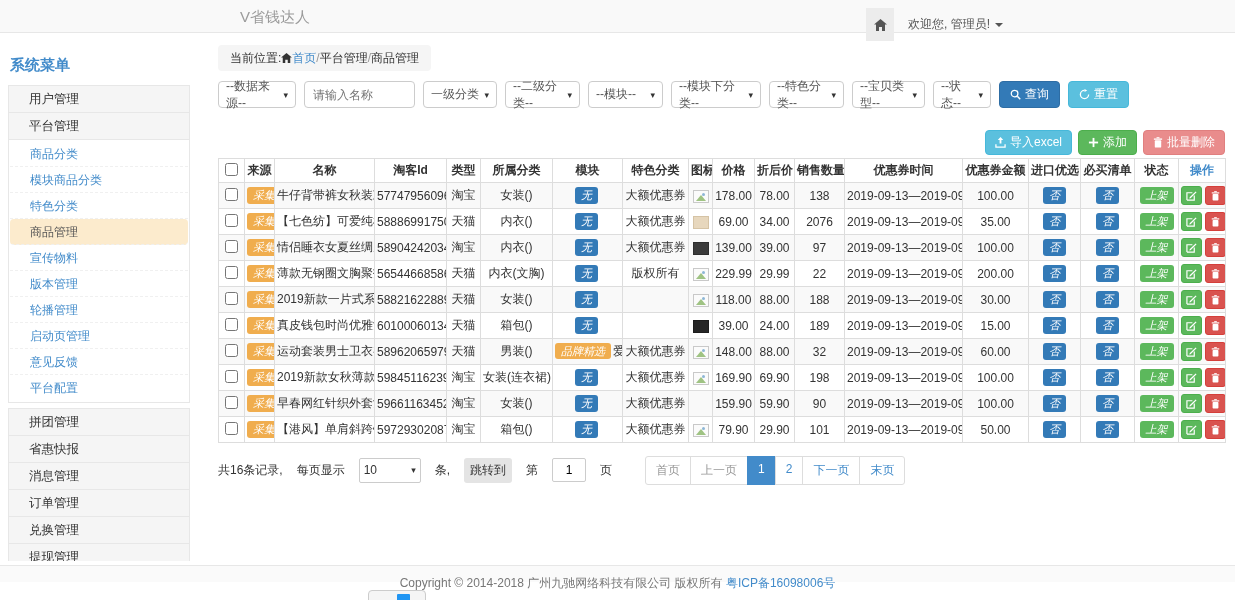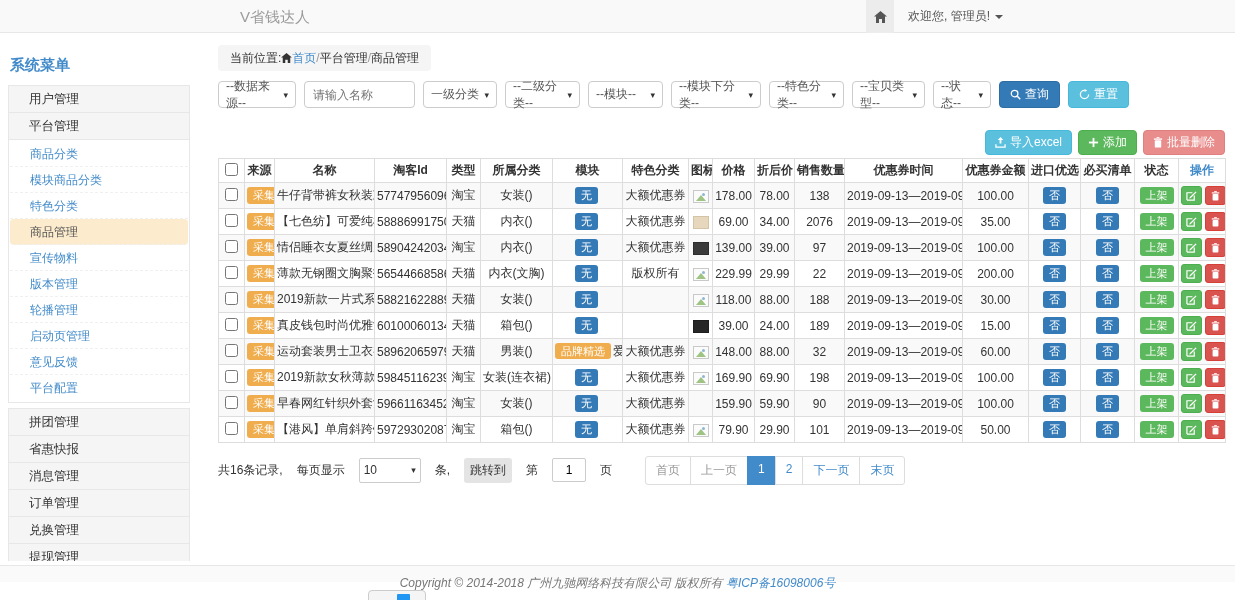--- a/index.html
+++ b/index.html
@@ -3,21 +3,21 @@
 <meta charset="utf-8">
 <style>
   * { margin:0; padding:0; box-sizing:border-box; }
   html,body { width:1235px; height:600px; }
   body { font-family:"Liberation Sans","DejaVu Sans",sans-serif; background:#fff; color:#333; }
   .page { position:relative; width:1235px; height:600px; overflow:hidden; background:#fff; }
 
   
   .topbar { position:absolute; top:0; left:0; width:1235px; height:33px; background:#f9f9f9; border-bottom:1px solid #e7e7e7; }
   .brand { position:absolute; left:240px; top:0; line-height:33px; font-size:15px; color:#9b9b9b; }
-  .topbar-right { position:absolute; left:866px; top:0; height:33px; display:flex; align-items:stretch; }
+  .topbar-right { position:absolute; left:866px; top:8px; height:33px; display:flex; align-items:stretch; }
   .home-block { width:28px; background:#ececec; display:flex; align-items:center; justify-content:center; cursor:pointer; }
   .welcome { margin-left:14px; display:flex; align-items:center; font-size:12px; color:#555; cursor:pointer; }
   .caret-tri { display:inline-block; margin-left:5px; width:0; height:0; border-left:4px solid transparent; border-right:4px solid transparent; border-top:4px solid #555; }
 
   
   .sidebar { position:absolute; left:8px; top:45px; width:182px; height:516px; overflow:hidden; }
   .sidebar-title { font-size:15px; font-weight:bold; color:#428bca; padding:11px 2px 11px 2px; }
   .sec-header { height:28px; line-height:27px; padding-left:20px; background:#f5f5f5; border:1px solid #e7e7e7; margin-top:-1px; font-size:12.5px; color:#333; cursor:pointer; }
   .sec-body { background:#fff; border:1px solid #e7e7e7; border-top:none; padding:1px 1px; }
   .sub-item { height:26px; line-height:26px; padding-left:20px; color:#428bca; font-size:12px; border-bottom:1px dashed #f0f0f0; cursor:pointer; }
@@ -47,21 +47,21 @@
   .btn-add { background:#5cb85c; border-color:#4cae4c; }
   .btn-batch { background:#e98c8c; border-color:#e07f7f; }
 
   
   table.grid { position:absolute; top:118px; left:0; width:1007px; border-collapse:collapse; table-layout:fixed; font-size:12px; }
   .grid th, .grid td { border:1px solid #ddd; text-align:center; vertical-align:middle; height:26px; padding:1px 2px; overflow:hidden; white-space:nowrap; }
   .grid th { height:24px; font-weight:bold; color:#333; background:#fff; }
   .grid th.op-col { color:#428bca; }
   .grid tbody tr:nth-child(odd) { background:#f9f9f9; }
   .grid tbody tr:nth-child(even) { background:#fff; }
-  .badge { display:inline-block; padding:2px 6px; border-radius:3px; color:#fff; font-size:11px; line-height:1.1; cursor:default; }
+  .badge { display:inline-block; padding:2px 6px; border-radius:3px; color:#fff; font-size:11px; line-height:1.1; cursor:default;font-style:italic; }
   .badge-orange { background:#f0ad4e; }
   .badge-blue { background:#337ab7; cursor:pointer; }
   .badge-green { background:#5cb85c; cursor:pointer; }
   .module-extra { margin-left:2px; color:#333; }
   .thumb { display:inline-block; width:16px; height:13px; border:1px solid #c9c9c9; background:#fbfbfb; position:relative; vertical-align:middle; overflow:hidden; }
   .thumb-broken::after { content:""; position:absolute; left:2px; bottom:1px; width:0; height:0; border-left:5px solid transparent; border-right:5px solid transparent; border-bottom:6px solid #9fc383; }
   .thumb-broken::before { content:""; position:absolute; right:3px; top:2px; width:3px; height:3px; border-radius:50%; background:#8db6d6; }
   .thumb-beige { background:#e7d7bd; border-color:#d5c3a5; }
   .thumb-dark { background:#3b3b3b; border-color:#2e2e2e; }
   .thumb-black { background:#262626; border-color:#1d1d1d; }
@@ -77,21 +77,21 @@
   .jump-chip { background:#e4e4e4; border-radius:3px; padding:4px 6px; color:#333; }
   .page-input { width:34px; height:24px; border:1px solid #ccc; border-radius:2px; text-align:center; font-size:12px; font-family:inherit; }
   .pager { position:absolute; left:427px; top:0; display:flex; }
   .pg { border:1px solid #ddd; background:#fff; color:#428bca; padding:5px 10px; margin-left:-1px; cursor:pointer; }
   .pg.dis { color:#999; }
   .pg.active { background:#428bca; border-color:#428bca; color:#fff; }
   .pg:first-child { border-radius:3px 0 0 3px; margin-left:0; }
   .pg:last-child { border-radius:0 3px 3px 0; }
 
   
-  .footer { position:absolute; left:0; top:565px; width:1235px; height:17px; background:#fafafa; border-top:1px solid #e7e7e7; text-align:center; line-height:35px; font-size:12px; color:#777;font-style:italic; }
+  .footer { position:absolute; left:0; top:565px; width:1235px; height:17px; background:#fafafa; border-top:1px solid #e7e7e7; text-align:center; line-height:35px; font-size:12px; color:#777; }
   .footer .icp { color:#428bca; cursor:pointer; }
 
   .floating-widget { position:absolute; left:368px; top:590px; width:58px; height:16px; background:#f5f5f5; border:1px solid #ccc; border-radius:4px; display:flex; align-items:center; z-index:5; cursor:pointer; }
   .floating-widget .blue-chip { width:13px; height:9px; background:#2196f3; border-radius:1px; margin-left:28px; }
 </style>
 </head>
 <body>
 
 <div class="page">
 

